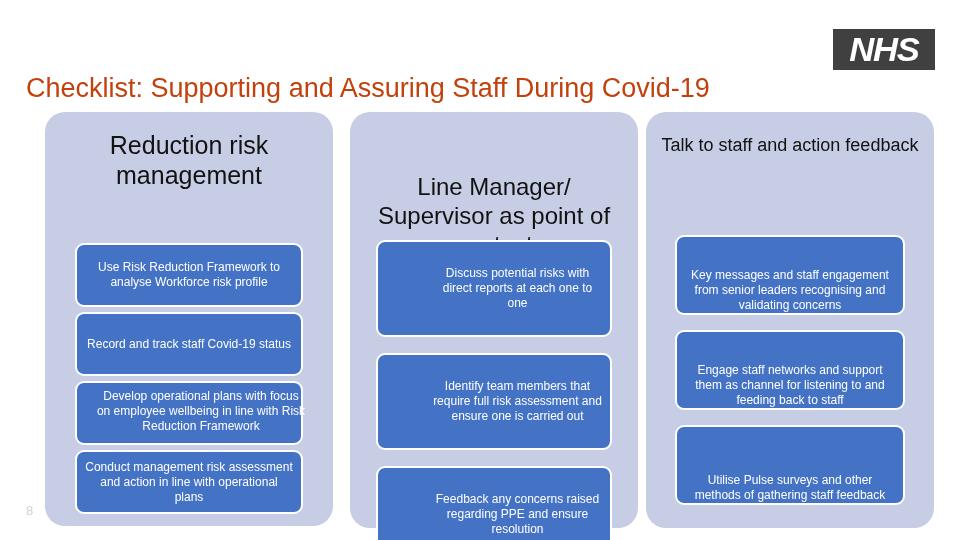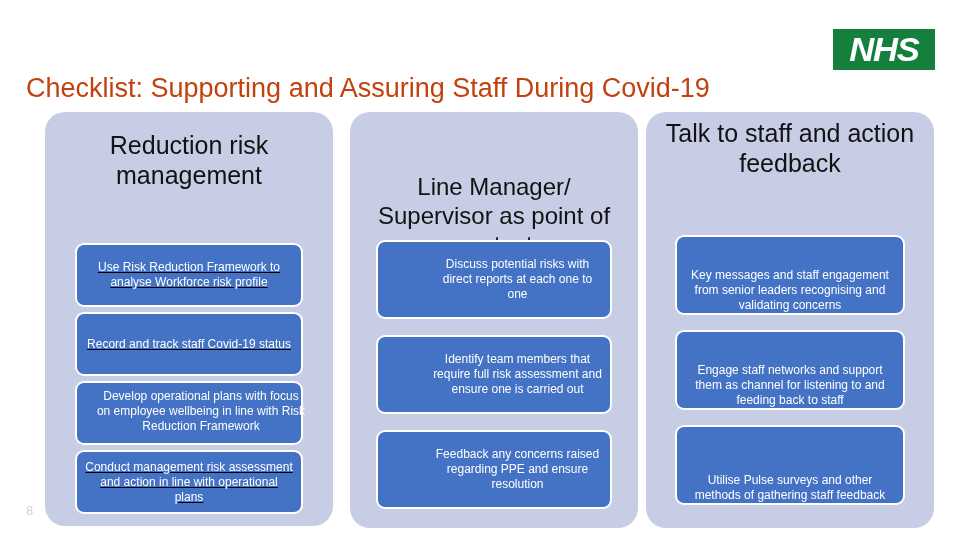--- a/index.html
+++ b/index.html
@@ -23,21 +23,21 @@
     background: #ffffff;
   }
 
   
   #nhs-logo {
     position: absolute;
     left: 833px;
     top: 29px;
     width: 102px;
     height: 41px;
-    background: #15803d;
+    background: #404040;
     display: flex;
     align-items: center;
     justify-content: center;
     overflow: hidden;
   }
   #nhs-logo .nhs-text {
     color: #ffffff;
     font-family: "Liberation Sans", sans-serif;
     font-weight: bold;
     font-style: italic;
@@ -88,28 +88,28 @@
     right: 12px;
     top: 18px;
     text-align: center;
     color: #121212;
     font-family: "Liberation Sans", sans-serif;
     font-size: 25px;
     line-height: 30px;
     font-weight: normal;
   }
   #column-1 .column-header { font-size: 24px; line-height: 29px; top: 16px; margin-top: 44px; }
-  #column-2 .column-header { font-size: 25px; line-height: 30px; top: 6px; }
+  #column-2 .column-header { font-size: 18px; line-height: 30px; top: 18px; }
 
   .items {
     position: absolute;
     left: 0;
     right: 0;
   }
-  #column-0 .items { top: 131px; text-decoration: underline; }
+  #column-0 .items { top: 131px; }
   #column-1 .items { top: 128px; }
   #column-2 .items { top: 123px; }
 
   .item-box {
     position: relative;
     margin: 0 auto 5px auto;
     background: #4472C4;
     border: 2px solid #ffffff;
     border-radius: 9px;
     color: #ffffff;
@@ -123,21 +123,21 @@
   }
   #column-0 .item-box {
     width: 228px;
     height: 64px;
     font-size: 12px;
     line-height: 15px;
     margin-bottom: 5px;
   }
   #column-1 .item-box {
     width: 236px;
-    height: 79px;
+    height: 97px;
     font-size: 12px;
     line-height: 15px;
     margin-bottom: 16px;
     padding-left: 47px;
   }
   #column-2 .item-box {
     width: 230px;
     height: 80px;
     font-size: 12px;
     line-height: 15px;

